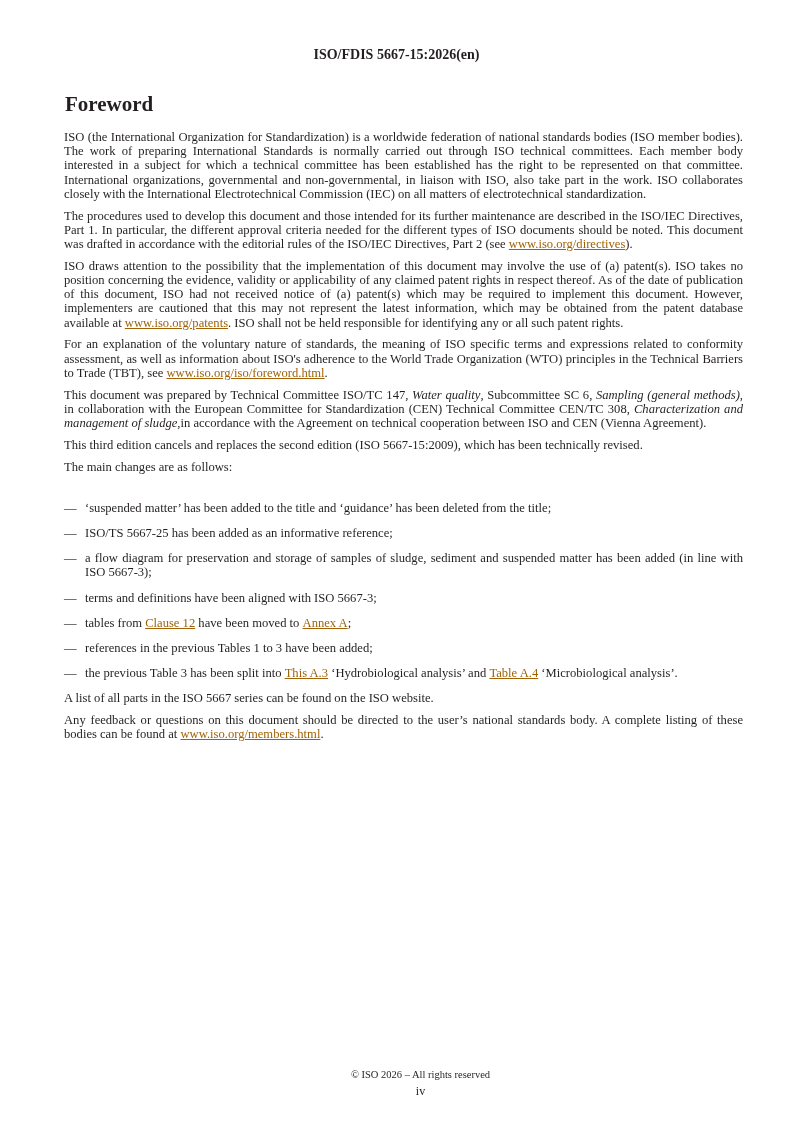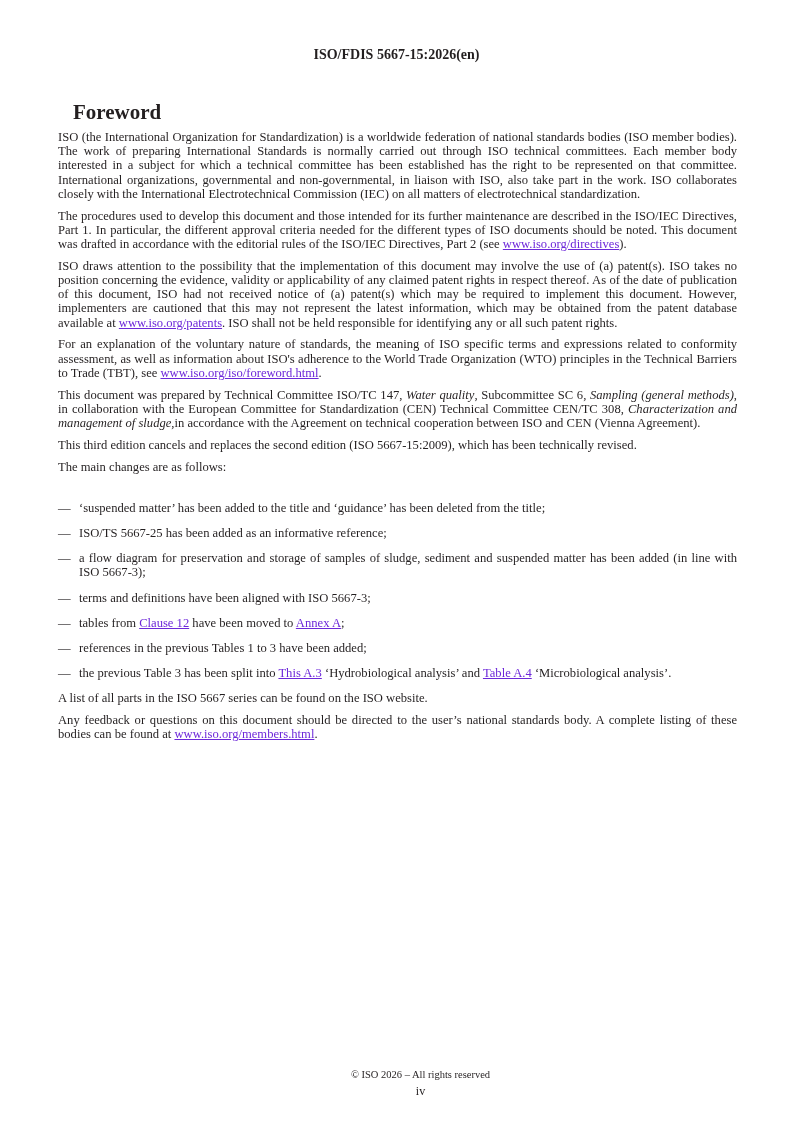--- a/index.html
+++ b/index.html
@@ -1,23 +1,23 @@
 <!DOCTYPE html>
 <html><head>
 <meta charset="utf-8">
 <style>
   html, body { margin: 0; padding: 0; background: #ffffff; }
   body { width: 793px; height: 1122px; position: relative; overflow: hidden;
     font-family: "Liberation Serif", "DejaVu Serif", serif; color: #231f20; }
   .header { position: absolute; top: 47px; left: 0; width: 793px; text-align: center;
     font-weight: bold; font-size: 14px; letter-spacing: 0; }
-  .title { position: absolute; top: 84px; left: 57px; font-size: 21px; font-weight: bold; margin: 16px; }
-  .content { position: absolute; top: 130px; left: 58px; width: 679px; font-size: 12.6px; line-height: 14.2px; }
+  .title { position: absolute; top: 84px; left: 57px; font-size: 21px; font-weight: bold; margin: 8px; }
+  .content { position: absolute; top: 130px; left: 64px; width: 679px; font-size: 12.6px; line-height: 14.2px; }
   .content p { margin: 0 0 7.6px 0; text-align: justify; }
-  a { color: #6d28d9; text-decoration: underline; }
+  a { color: #a16207; text-decoration: underline; font-family: Liberation Serif, serif; }
   i { font-style: italic; }
   ul.changes { list-style: none; margin: 0; padding: 0; }
   ul.changes li { position: relative; padding-left: 21px; margin: 0 0 11px 0; text-align: justify; }
   ul.changes li .dash { position: absolute; left: 0; top: 0; }
   .footer { position: absolute; top: 1067px; left: 0; width: 793px; text-align: center; font-size: 10.5px; line-height: 16px; padding-left: 24px; }
   .pageno { font-size: 12px; }
 </style>
 </head>
 <body>
 

